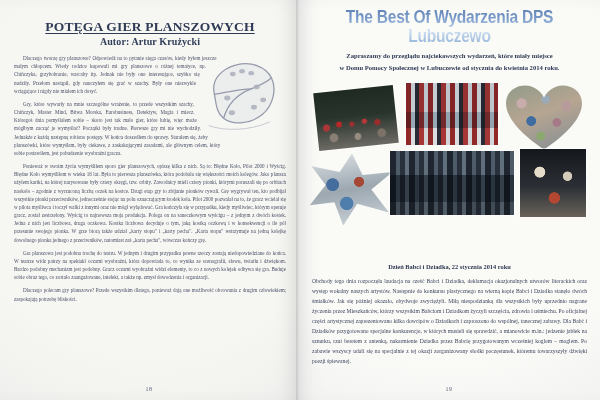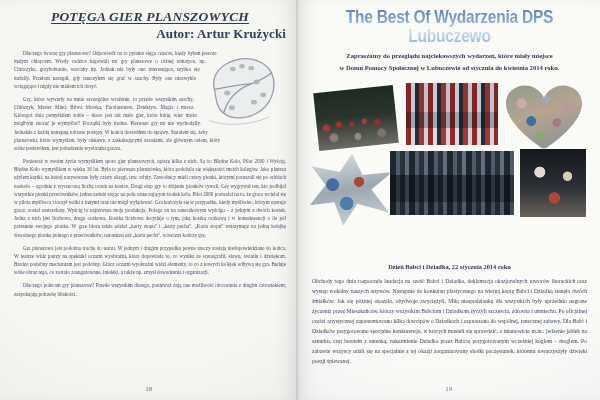--- a/index.html
+++ b/index.html
@@ -25,26 +25,25 @@
     content:"";position:absolute;inset:0;pointer-events:none;
     background:
       radial-gradient(120% 90% at 50% 40%,rgba(255,255,255,0) 55%,rgba(190,195,205,.22) 100%);
   }
 
   
   .l-inner{position:relative;padding:7px 12px 0 14px;z-index:2;}
   .art-title{
     text-align:center;font-weight:bold;font-size:13.5px;letter-spacing:.2px;
     color:#2f3a55;text-decoration:underline;text-underline-offset:2px;
-    font-family:"Liberation Serif",serif;margin:2px 0 1px 0;
+    font-family:"Liberation Serif",serif;margin:12px 0 1px 0;
     filter:blur(.18px);
-    font-style:italic;
   }
   .art-author{
-    text-align:right;font-weight:bold;font-size:13px;color:#33405c;
+    text-align:center;font-weight:bold;font-size:10px;color:#33405c;
     margin:0 0 7px 0;letter-spacing:.1px;filter:blur(.2px);
   }
   .col-body{font-size:5.05px;line-height:1.62;color:#4a5068;text-align:justify;
     filter:blur(.26px);}
   .col-body p{margin:0 0 5px 0;text-indent:9px;}
   .wrap-fig{float:right;width:92px;height:92px;margin:-2px -2px 3px 7px;shape-outside:circle(46%);}
 
   
   .dice-svg{width:100%;height:100%;opacity:.72;}
 

